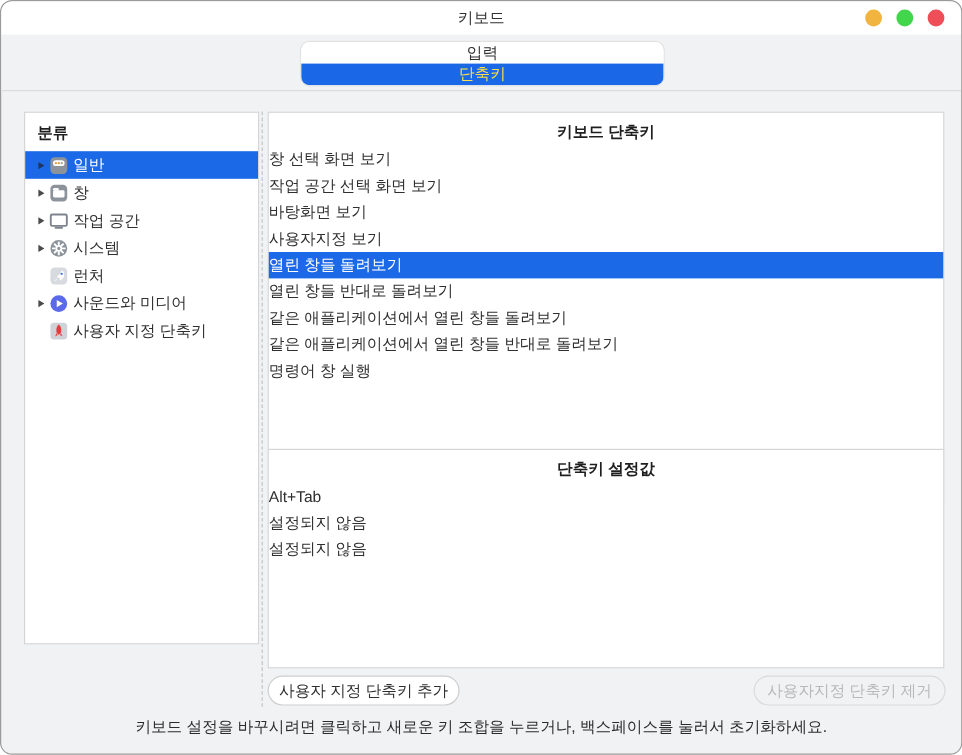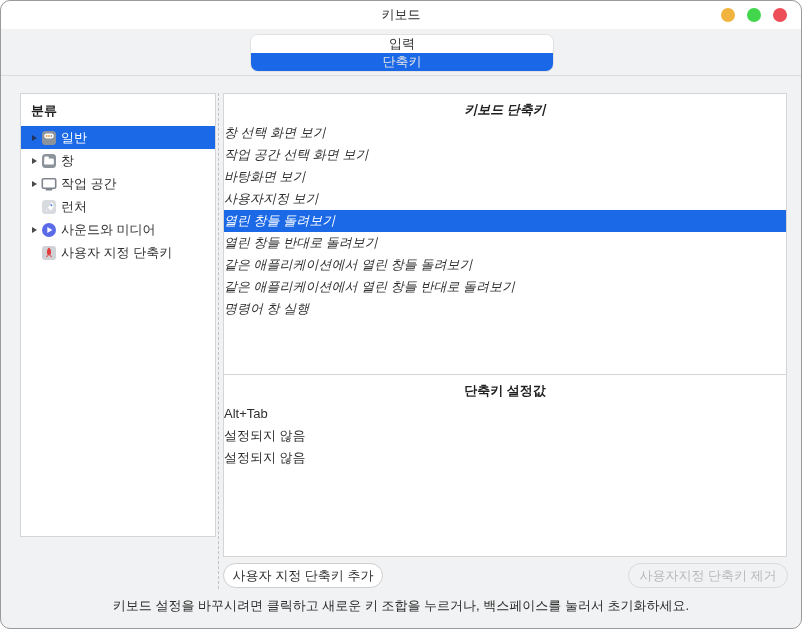--- a/index.html
+++ b/index.html
@@ -13,40 +13,40 @@
     text-align:center;font-size:13px;color:#2f2f2f;}
   .traffic{position:absolute;right:14px;top:7px;display:flex;gap:12px;}
   .tl{width:14px;height:14px;border-radius:50%;display:inline-block;cursor:pointer;}
   
   .tabstrip{position:absolute;left:0;top:28px;right:0;height:46px;background:#f1f2f3;
     border-bottom:1px solid #dcdcdc;}
   .segmented{position:absolute;left:249px;top:5px;width:304px;height:38px;background:#fff;
     border:1px solid #e2e2e2;border-radius:8px;display:flex;overflow:hidden;box-sizing:border-box;flex-direction:column;}
   .seg{flex:1;border:none;background:#fff;font-size:13px;color:#2f2f2f;cursor:pointer;
     font-family:inherit;padding:0;}
-  .seg.active{background:#1a68e8;color:#e5e5e5;}
+  .seg.active{background:#1a68e8;color:#fde047;}
   
   .sidebar{position:absolute;left:19px;top:92px;width:196px;height:444px;background:#fff;
     border:1px solid #d5d5d5;box-sizing:border-box;}
   .side-header{padding:8px 0 6px 10px;font-weight:bold;font-size:13px;color:#1f1f1f;}
   .side-row{height:23px;display:flex;align-items:center;padding-left:7px;font-size:13px;
     color:#2f2f2f;cursor:pointer;}
   .side-row.selected{background:#1c69e8;color:#fff;}
   .tri{width:13px;height:23px;display:flex;align-items:center;justify-content:center;flex:0 0 13px;}
   .tri i{display:block;width:0;height:0;border-left:5px solid #4a4a4a;
     border-top:3.5px solid transparent;border-bottom:3.5px solid transparent;}
   .side-row.selected .tri i{border-left-color:#20365e;}
   .icon{width:16px;height:16px;flex:0 0 16px;margin-right:4px;}
   .icon svg{display:block;width:16px;height:16px;}
   
   .splitter{position:absolute;left:217px;top:92px;height:496px;width:0;
     border-left:1px dashed #c2c2c2;cursor:col-resize;}
   
   .panel{position:absolute;background:#fff;border:1px solid #d5d5d5;box-sizing:border-box;}
-  .panel.top{left:222px;top:92px;width:564px;height:326px;font-style:italic;}
+  .panel.top{left:222px;top:92px;width:564px;height:326px;}
   .panel.bottom{left:222px;top:373px;width:564px;height:183px;}
   .panel-header{height:24px;line-height:24px;margin-top:4px;text-align:center;
     font-weight:bold;font-size:13px;color:#1f1f1f;}
   .list-row{height:22px;line-height:22px;text-align:left;font-size:13px;color:#2f2f2f;cursor:pointer;}
   .list-row.selected{background:#1c69e8;color:#fff;}
   
   .btn{position:absolute;height:25px;border-radius:13px;font-size:13px;
     font-family:inherit;cursor:pointer;box-sizing:border-box;}
   .btn.add{left:222px;top:562px;width:160px;background:#fff;border:1px solid #cecece;color:#2f2f2f;}
   .btn.remove{left:627px;top:562px;width:160px;background:#f1f2f3;border:1px solid #dadada;
@@ -116,20 +116,42 @@
         </span>
       <span class="icon">
         <svg viewBox="0 0 16 16">
             <rect x="1.3" y="2.8" width="13.4" height="9.4" rx="1.2" fill="#fff" stroke="#7e848c" stroke-width="1.6"></rect>
             <rect x="4.5" y="13" width="7" height="1.6" rx="0.8" fill="#7e848c"></rect>
           </svg>
       </span>
       <span class="side-label">작업 공간</span>
     </div>
 
+    <div class="side-row">
+      <span class="tri">
+          <i></i>
+        </span>
+      <span class="icon">
+        <svg viewBox="0 0 16 16">
+            <circle cx="8" cy="8" r="7" fill="#8d939b"></circle>
+            <circle cx="8" cy="8" r="2.1" fill="none" stroke="#fff" stroke-width="1.5"></circle>
+            <g stroke="#fff" stroke-width="1.6" stroke-linecap="round">
+              <line x1="8" y1="3" x2="8" y2="4.6"></line>
+              <line x1="8" y1="11.4" x2="8" y2="13"></line>
+              <line x1="3" y1="8" x2="4.6" y2="8"></line>
+              <line x1="11.4" y1="8" x2="13" y2="8"></line>
+              <line x1="4.5" y1="4.5" x2="5.6" y2="5.6"></line>
+              <line x1="10.4" y1="10.4" x2="11.5" y2="11.5"></line>
+              <line x1="11.5" y1="4.5" x2="10.4" y2="5.6"></line>
+              <line x1="5.6" y1="10.4" x2="4.5" y2="11.5"></line>
+            </g>
+          </svg>
+      </span>
+      <span class="side-label">시스템</span>
+    </div>
 
     <div class="side-row">
       <span class="tri"></span>
       <span class="icon">
         <svg viewBox="0 0 16 16">
             <rect x="1" y="1" width="14" height="14" rx="3.5" fill="#d7dade"></rect>
             <path d="M10.6 3.2 C12.5 4.4 13.1 6.9 12.1 9.1 L9.3 11.9 L8.5 9.7 L6.3 8.9 L9.1 6.1 Z" fill="#fff"></path>
             <circle cx="10.4" cy="6.2" r="1" fill="#4a7de0"></circle>
             <path d="M6.1 10.3 L4.1 12.2 L6.3 11.5 Z" fill="#fff"></path>
           </svg>

